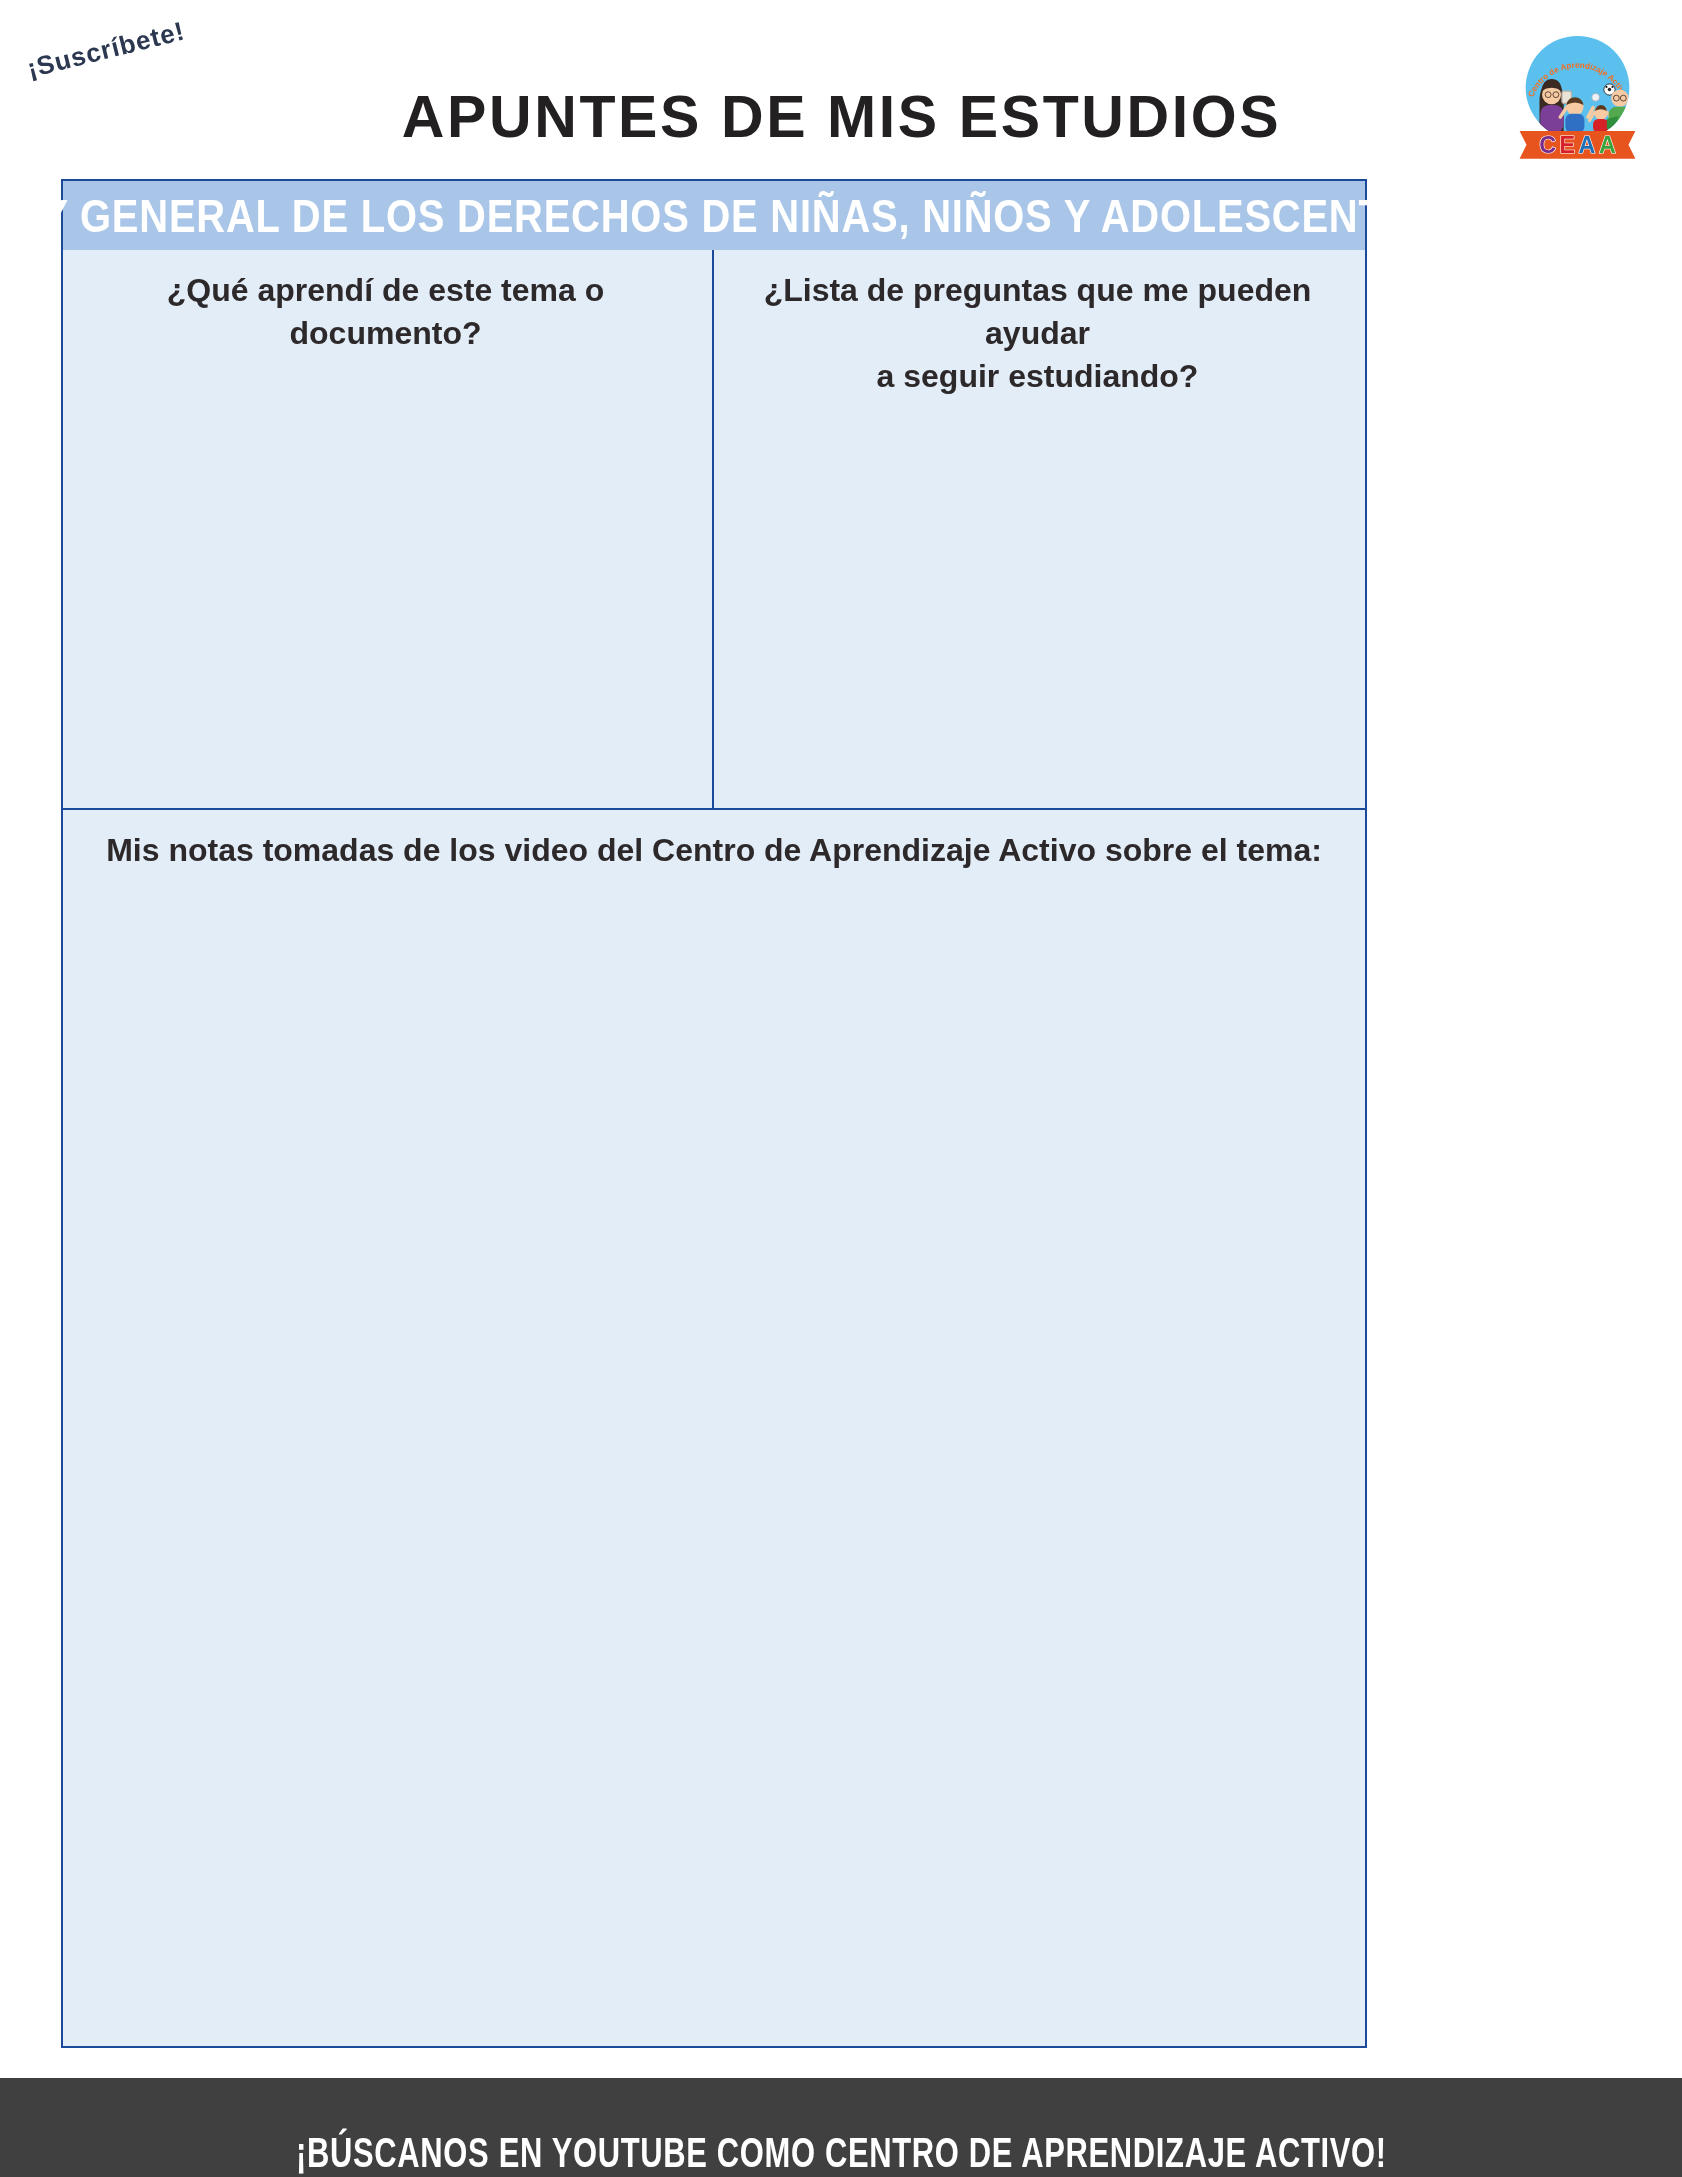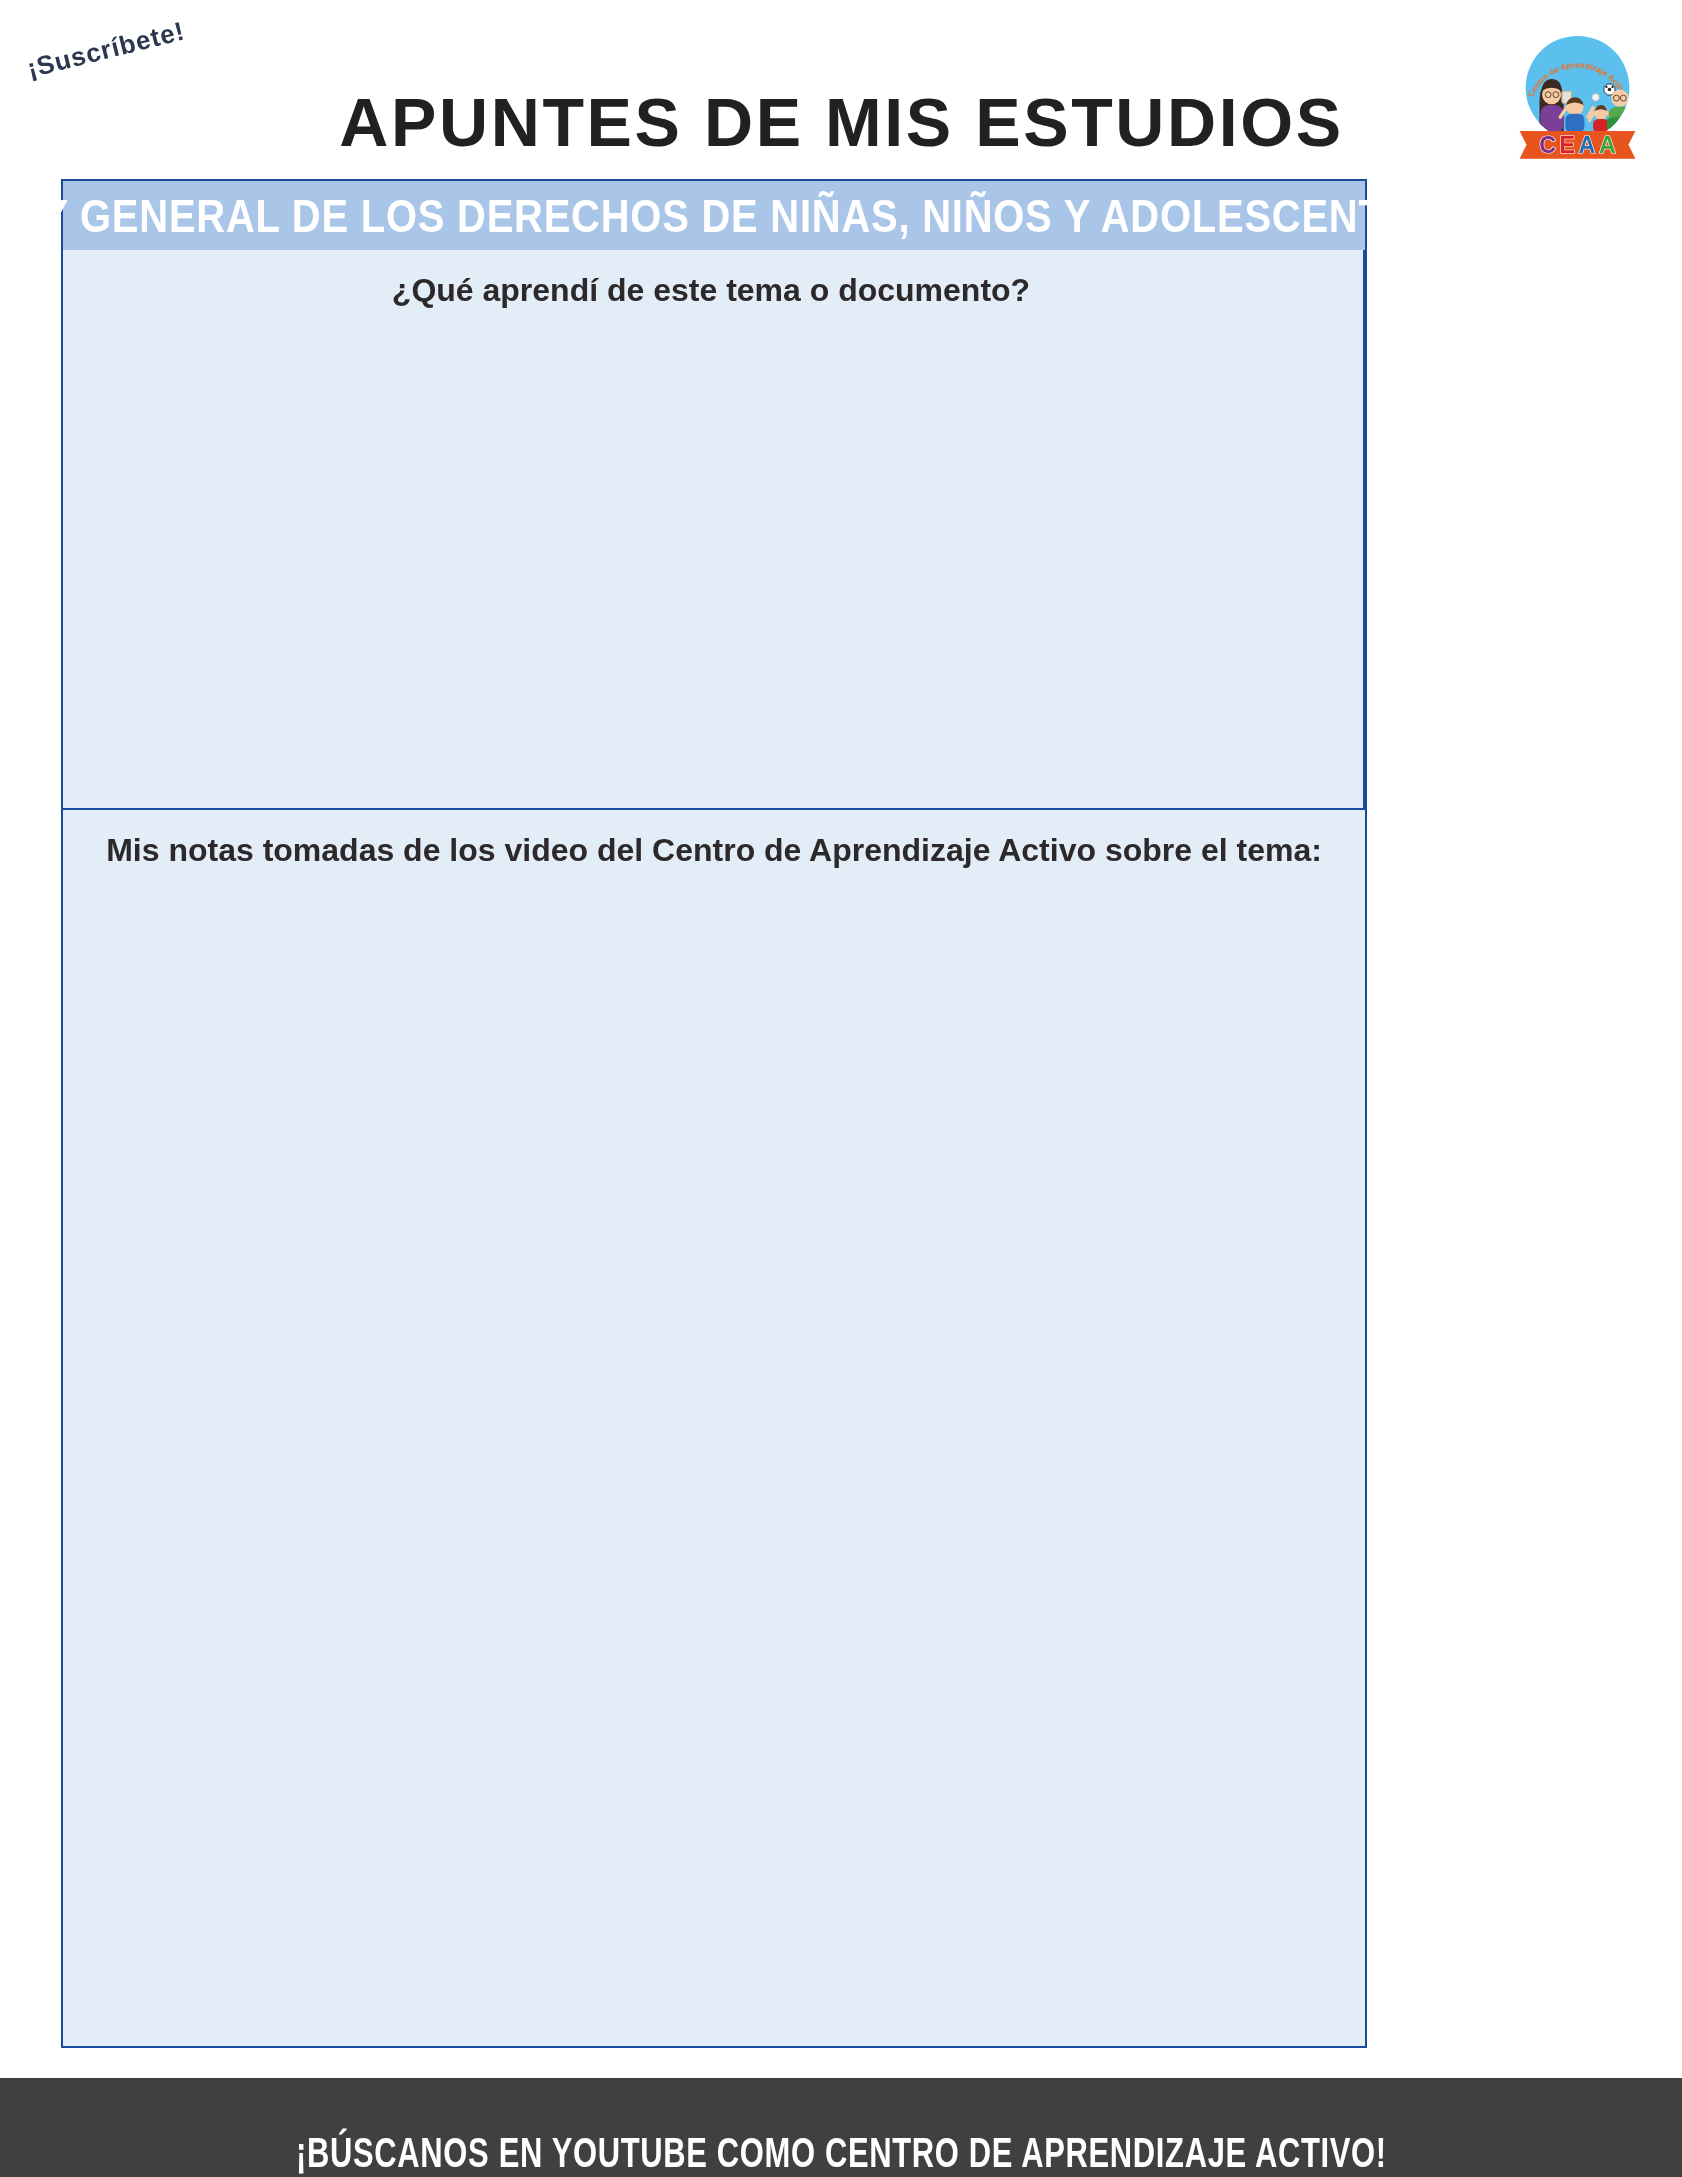--- a/index.html
+++ b/index.html
@@ -96,21 +96,21 @@
     letter-spacing: 0.9px;
     transform: scaleX(0.72);
     white-space: nowrap;
   }
 </style>
 </head>
 <body>
 
 <div class="subscribe">¡Suscríbete!</div>
 
-<h1 class="page-title" style="margin:0; font-size:68px;">APUNTES DE MIS ESTUDIOS</h1>
+<h1 class="page-title" style="margin:0; font-size:59px;">APUNTES DE MIS ESTUDIOS</h1>
 
 <svg class="logo" viewBox="0 0 140 162">
   <defs>
     <clipPath id="circleClip">
         <circle cx="70" cy="68" r="60"></circle>
       </clipPath>
     <path id="arcPath" d="M 16 86 A 56 56 0 0 1 124 86" fill="none"></path>
   </defs>
 
   <circle cx="70" cy="68" r="60" fill="#5bc0ee"></circle>
@@ -164,20 +164,24 @@
 <div class="sheet">
 
   <div class="topic-bar">
     <span>LEY GENERAL DE LOS DERECHOS DE NIÑAS, NIÑOS Y ADOLESCENTES</span>
   </div>
 
   <div class="qrow row-1">
     <div class="qcell left">
       <div class="question">¿Qué aprendí de este tema o documento?</div>
     </div>
+    <div class="qcell">
+      <div class="question">¿Lista de preguntas que me pueden ayudar
+a seguir estudiando?</div>
+    </div>
   </div>
 
 
   <div class="notes-cell">
     <div class="question">Mis notas tomadas de los video del Centro de Aprendizaje Activo sobre el tema:</div>
   </div>
 
 </div>
 
 <div class="footer-bar">

